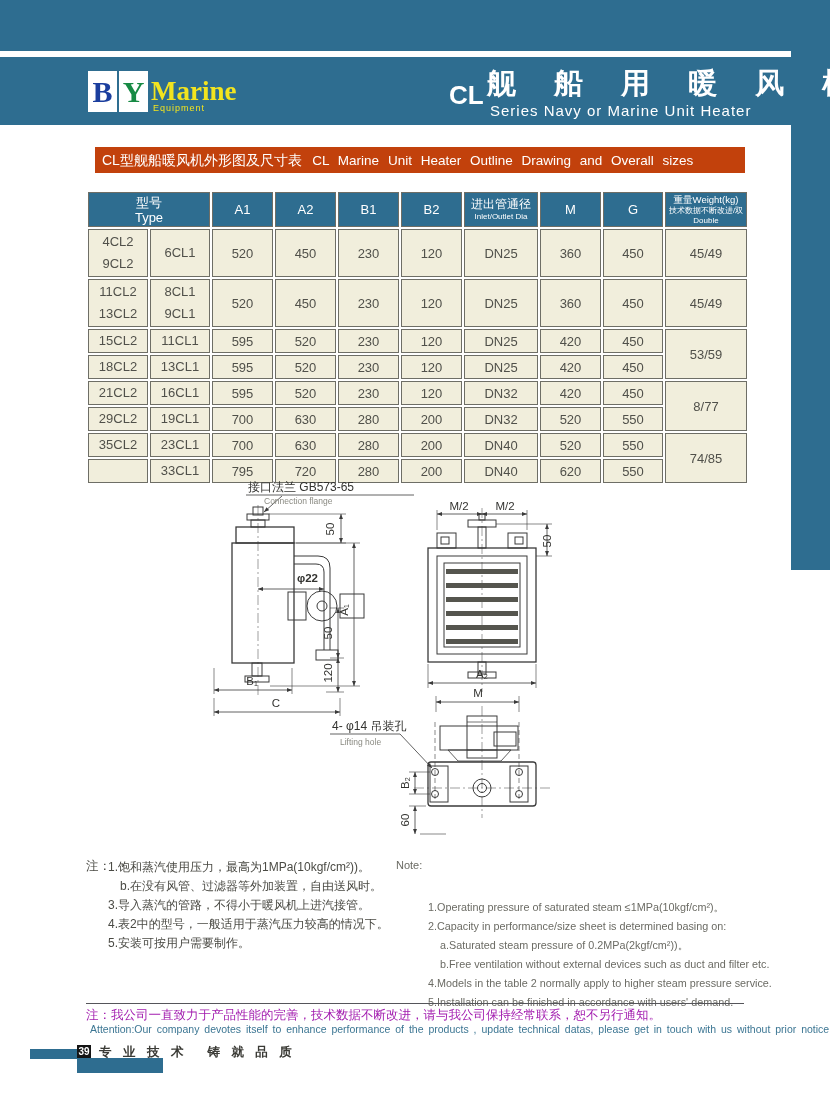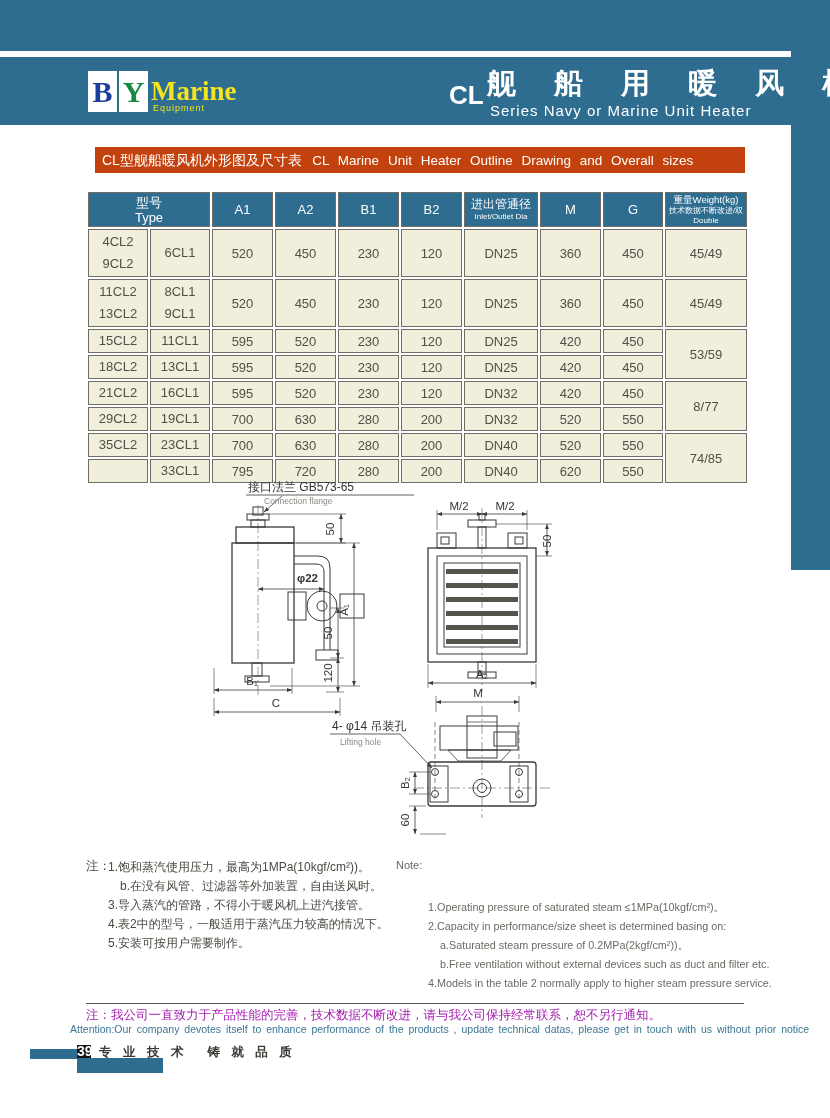--- a/index.html
+++ b/index.html
@@ -49,25 +49,25 @@
   
   .notes-label{font-size:12.5px;color:#4a4a44;white-space:nowrap;}
   .notes-cn-lines{left:108px;top:858px;width:310px;}
   .notes-en-lines{left:428px;top:858px;width:330px;margin-top:40px;}
   .note-line{font-size:12px;line-height:19px;color:#4a4a44;white-space:nowrap;}
   .notes-en-lines .note-line{font-size:10.8px;color:#6b6b64;}
   .note-line.ind1{margin-left:12px;}
   
   .attention-rule{left:86px;top:1003px;width:658px;height:0;border-top:1px solid #55555a;}
   .attention-cn{left:86px;top:1007px;font-size:12.5px;color:#a21caf;white-space:nowrap;}
-  .attention-en{left:70px;top:1023px;font-size:10.5px;color:#3c7693;white-space:nowrap;word-spacing:2px;}
+  .attention-en{left:90px;top:1023px;font-size:10.5px;color:#3c7693;white-space:nowrap;word-spacing:2px;}
   
   .footer-bar1{left:30px;top:1049px;width:47px;height:10px;background:#2e6d90;}
   .footer-pagebox{left:77px;top:1045px;width:14px;height:13px;background:#141414;color:#ffffff;
-    font-size:14px;font-weight:bold;text-align:center;line-height:13px;}
+    font-size:10px;font-weight:bold;text-align:center;line-height:13px;}
   .footer-bar2{left:77px;top:1058px;width:86px;height:15px;background:#2e6d90;}
   .footer-slogan{left:99px;top:1044px;font-size:12.5px;font-weight:bold;color:#3a3a35;
     letter-spacing:4px;white-space:nowrap;}
   .footer-slogan .gap{display:inline-block;width:20px;}
 </style>
 </head>
 <body>
 
 <div class="abs top-band"></div>
 <div class="abs header-band"></div>
@@ -392,20 +392,21 @@
     <div class="note-line">4.表2中的型号，一般适用于蒸汽压力较高的情况下。</div>
     <div class="note-line">5.安装可按用户需要制作。</div>
   </div>
 <span class="abs notes-label" style="left:396px;top:859px;font-size:11px;color:#6b6b64">Note:</span>
 <div class="abs notes-en-lines">
     <div class="note-line">1.Operating pressure of saturated steam ≤1MPa(10kgf/cm²)。</div>
     <div class="note-line">2.Capacity in performance/size sheet is determined basing on:</div>
     <div class="note-line ind1">a.Saturated steam pressure of 0.2MPa(2kgf/cm²))。</div>
     <div class="note-line ind1">b.Free ventilation without external devices such as duct and filter etc.</div>
     <div class="note-line">4.Models in the table 2 normally apply to higher steam pressure service.</div>
+    <div class="note-line">5.Installation can be finished in accordance with users' demand.</div>
   </div>
 
 <div class="abs attention-rule"></div>
 <div class="abs attention-cn">注：我公司一直致力于产品性能的完善，技术数据不断改进，请与我公司保持经常联系，恕不另行通知。</div>
 <div class="abs attention-en">Attention:Our company devotes itself to enhance performance of the products , update technical datas, please get in touch with us without prior notice</div>
 
 <div class="abs footer-bar1"></div>
 <div class="abs footer-pagebox">39</div>
 <div class="abs footer-bar2"></div>
 <div class="abs footer-slogan">

